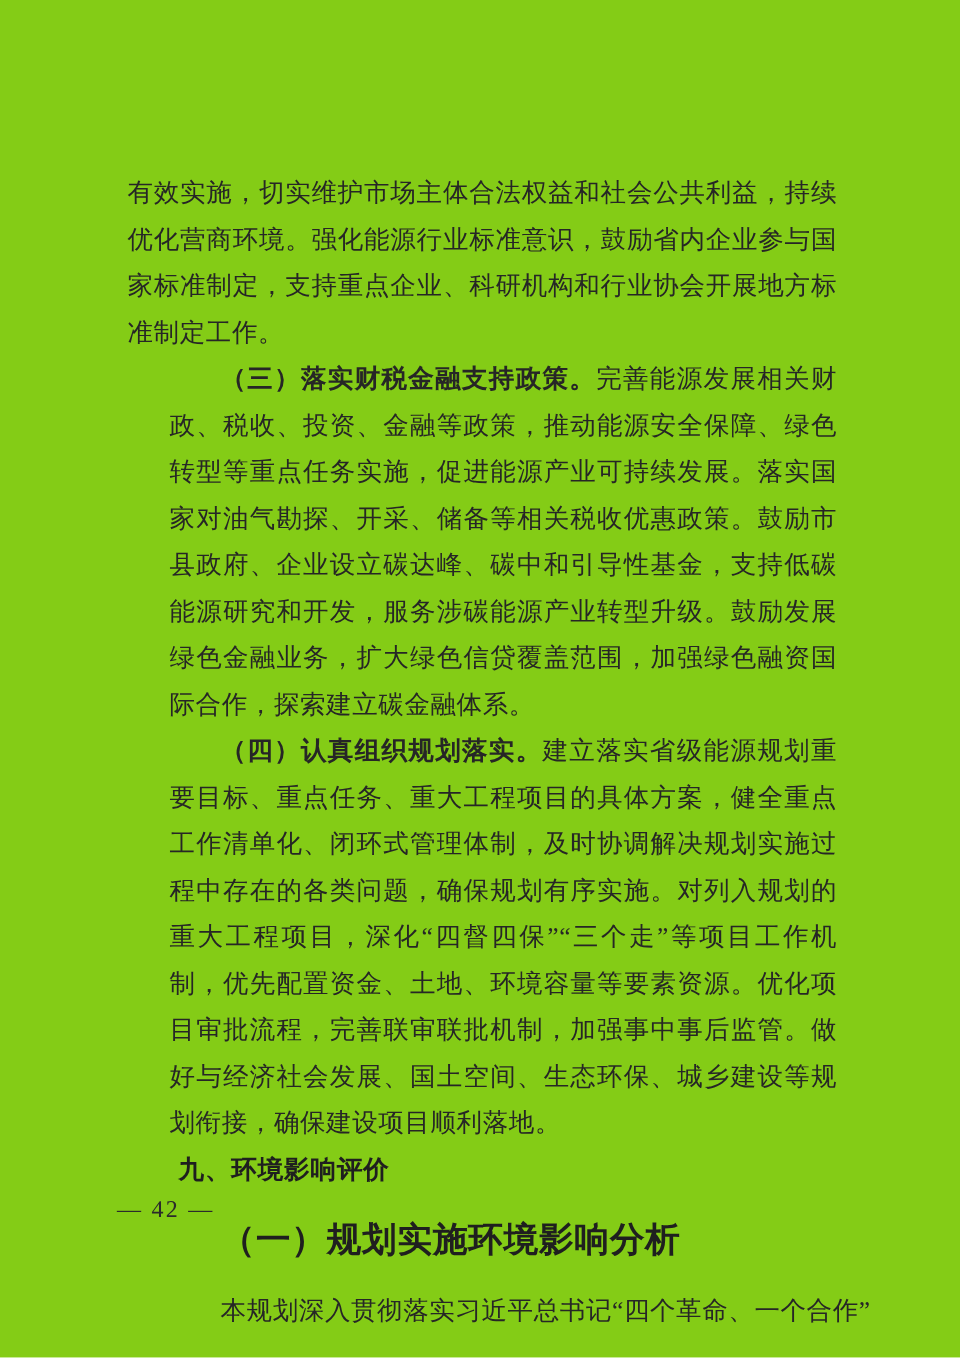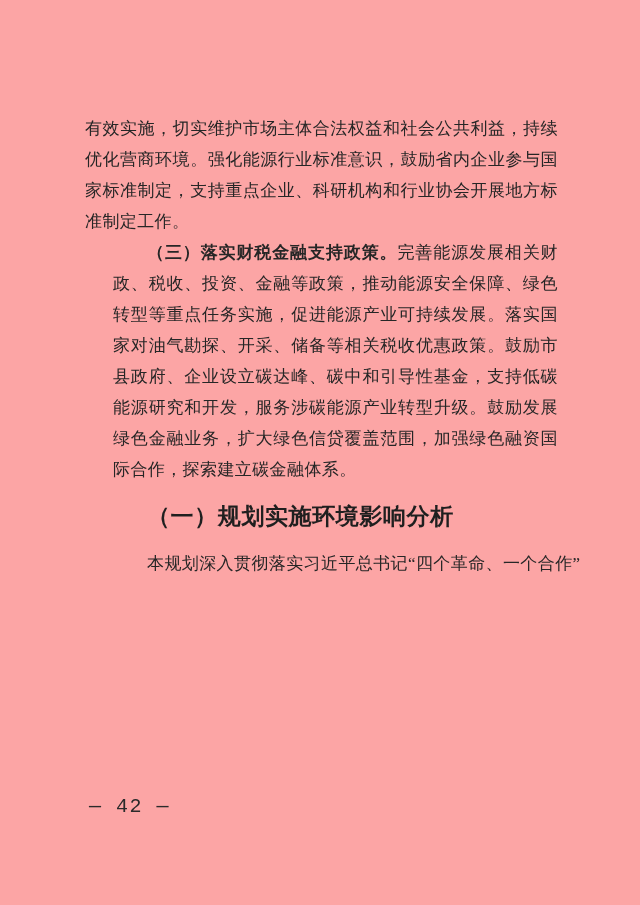--- a/index.html
+++ b/index.html
@@ -4,21 +4,21 @@
 <style>
   html, body {
     margin: 0;
     padding: 0;
     background: #ffffff;
   }
   .page {
     position: relative;
     width: 640px;
     height: 905px;
-    background: #fca5a5;
+    background: #84cc16;
     overflow: hidden;
     font-family: "Liberation Serif", serif;
   }
   .text-block {
     position: absolute;
     left: 85px;
     top: 113px;
     width: 473px;
   }
   .para {
@@ -55,41 +55,43 @@
     font-family: Liberation Sans, sans-serif;
     font-weight: bold;
     font-size: 23px;
     line-height: 31px;
     letter-spacing: 0.6px;
     text-indent: 2em;
     color: #1f1f1f;
   }
   .page-number {
     position: absolute;
-    left: 89px;
+    left: 78px;
     top: 795px;
-    font-size: 20px;
+    font-size: 16px;
     line-height: 24px;
     letter-spacing: 1.5px;
     color: #2b2b2b;
-    font-family: Liberation Mono, monospace;
+    font-family: Liberation Serif, serif;
   }
 </style>
 </head>
 <body>
 
 <div class="page">
 
   <div class="text-block">
 
     <p class="para"><span>有效实施，切实维护市场主体合法权益和社会公共利益，持续优化营商环境。强化能源行业标准意识，鼓励省内企业参与国家标准制定，支持重点企业、科研机构和行业协会开展地方标准制定工作。</span></p>
 
     <p class="para indent"><span class="lead">（三）落实财税金融支持政策。</span><span>完善能源发展相关财政、税收、投资、金融等政策，推动能源安全保障、绿色转型等重点任务实施，促进能源产业可持续发展。落实国家对油气勘探、开采、储备等相关税收优惠政策。鼓励市县政府、企业设立碳达峰、碳中和引导性基金，支持低碳能源研究和开发，服务涉碳能源产业转型升级。鼓励发展绿色金融业务，扩大绿色信贷覆盖范围，加强绿色融资国际合作，探索建立碳金融体系。</span></p>
 
+    <p class="para indent"><span class="lead">（四）认真组织规划落实。</span><span>建立落实省级能源规划重要目标、重点任务、重大工程项目的具体方案，健全重点工作清单化、闭环式管理体制，及时协调解决规划实施过程中存在的各类问题，确保规划有序实施。对列入规划的重大工程项目，深化“四督四保”“三个走”等项目工作机制，优先配置资金、土地、环境容量等要素资源。优化项目审批流程，完善联审联批机制，加强事中事后监管。做好与经济社会发展、国土空间、生态环保、城乡建设等规划衔接，确保建设项目顺利落地。</span></p>
 
+    <h2 class="heading-1">九、环境影响评价</h2>
 
     <h3 class="heading-2">（一）规划实施环境影响分析</h3>
 
     <p class="para indent single-line"><span>本规划深入贯彻落实习近平总书记“四个革命、一个合作”</span></p>
 
   </div>
 
   <div class="page-number">— 42 —</div>
 
 </div>

